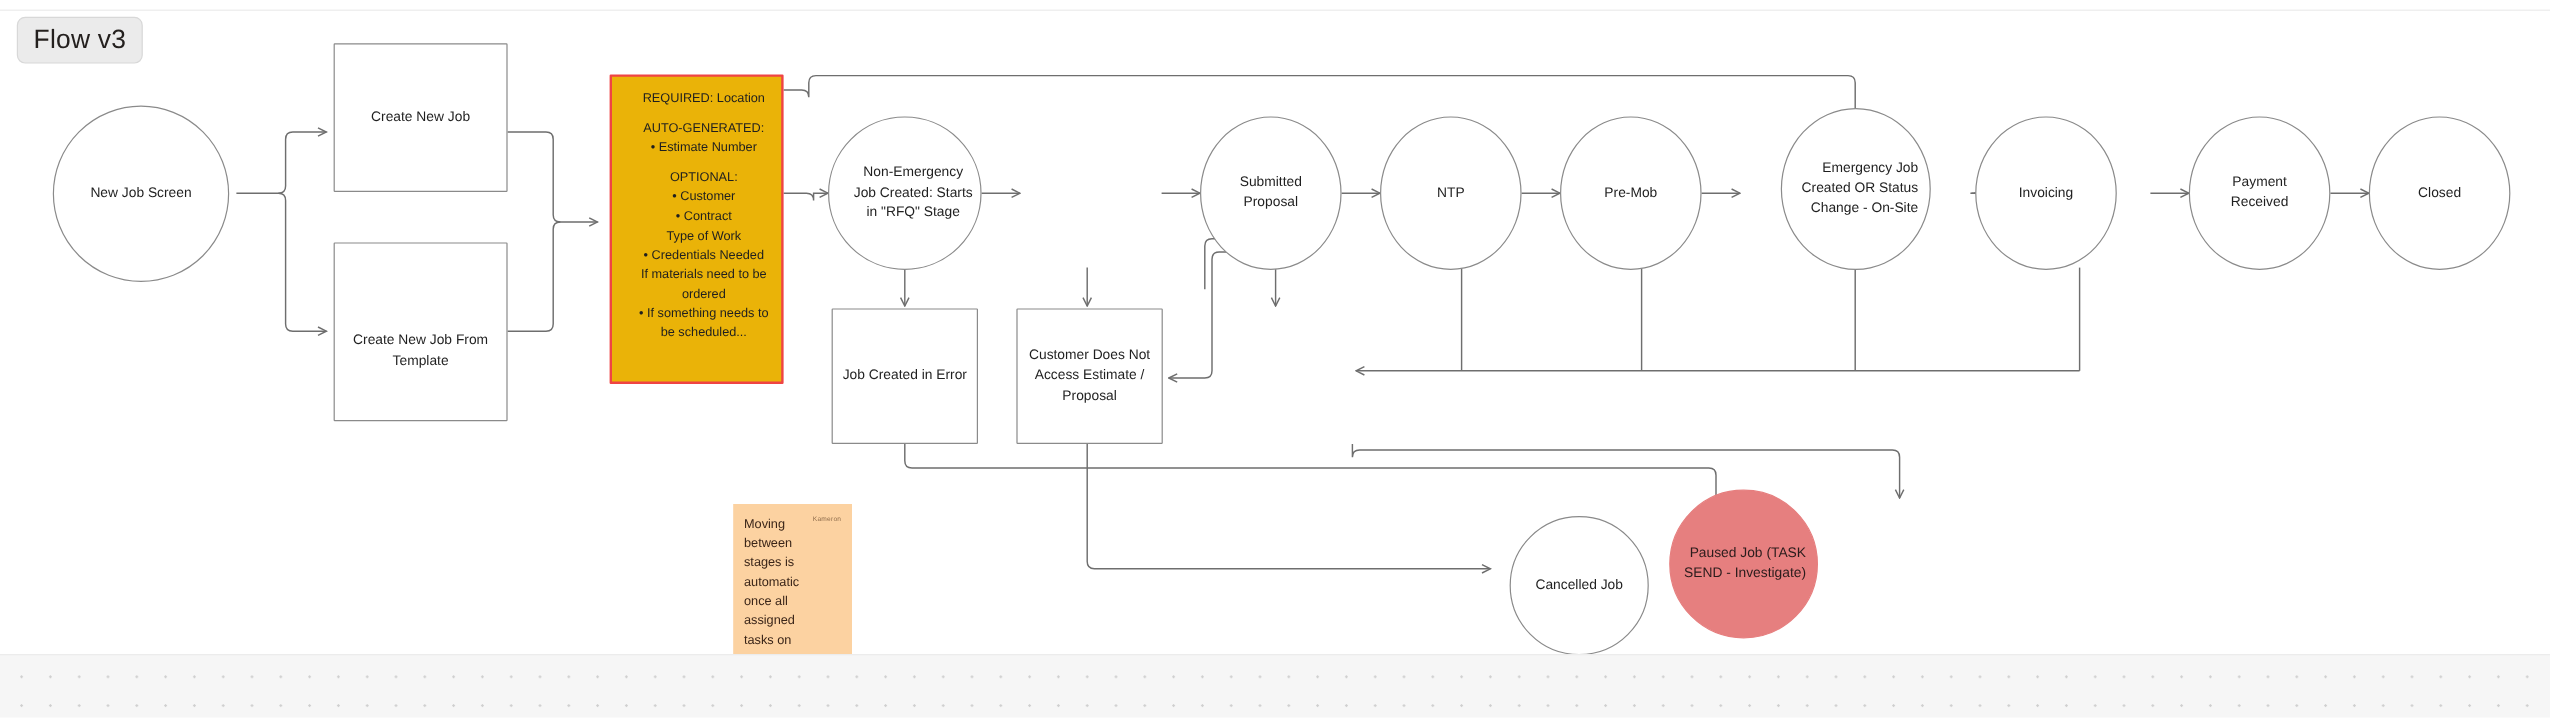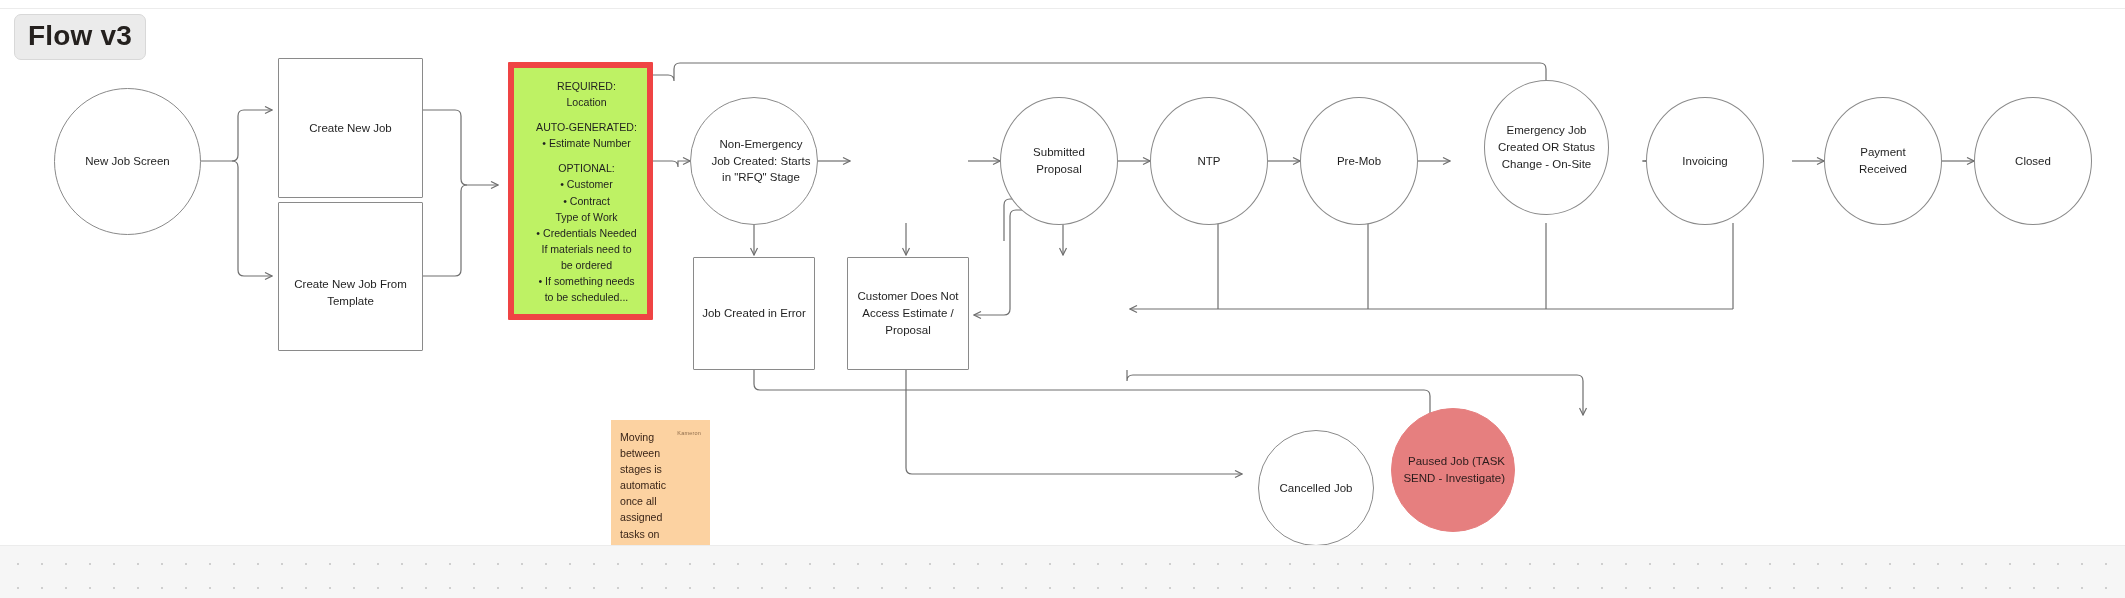--- a/index.html
+++ b/index.html
@@ -58,22 +58,22 @@
 
   
   #title-chip {
     position: absolute;
     left: 14px;
     top: 14px;
     padding: 5px 13px 7px 13px;
     background: #ebebeb;
     border: 1px solid #d8d8d8;
     border-radius: 7px;
-    font-size: 28px;
-    font-weight: bold;
+    font-size: 22px;
+    font-weight: normal;
     letter-spacing: .2px;
     color: #24201e;
     line-height: 1.15;
   }
 
   
   .node {
     position: absolute;
     box-sizing: border-box;
     display: flex;
@@ -93,22 +93,22 @@
   .node.red {
     background: #e67f7f;
     border-color: #e67f7f;
     color: #2b1c1c;
   }
 
   
   #req-card {
     position: absolute;
     box-sizing: border-box;
-    background: #bef264;
-    border: 6px solid #ef4444;
+    background: #eab308;
+    border: 2px solid #ef4444;
     border-radius: 1px;
     font-size: 10.6px;
     line-height: 1.52;
     color: #1f1f1f;
     padding: 10px 10px 8px 22px;
     text-align: center;
   }
   #req-card .blk { margin-bottom: 9px; }
   #req-card .blk:last-child { margin-bottom: 0; }
   #req-card ul {
@@ -197,25 +197,25 @@
 
     <path d="M754,370 V384 Q754,390 760,390 H1424 Q1430,390 1430,396 V430" marker-end="url(#ah)"></path>
 
     <path d="M906,370 V468 Q906,474 912,474 H1242" marker-end="url(#ah)"></path>
 
     <path d="M1127,370 V381 Q1127,375 1133,375 H1577 Q1583,375 1583,381 V415" marker-end="url(#ah)"></path>
   </svg>
 
   <div id="title-chip">Flow v3</div>
 
-  <div class="node circle" style="left:54px; top:88px; width:147px; height:147px;">
+  <div class="node circle" style="left:44px; top:88px; width:147px; height:147px;">
     <span>New Job Screen</span>
   </div>
 
-  <div class="node rect" style="left:278px; top:36px; width:145px; height:140px;margin-top:22px;">
+  <div class="node rect" style="left:278px; top:36px; width:145px; height:124px;">
     <span>Create New Job</span>
   </div>
 
   <div class="node rect" style="left:278px; top:202px; width:145px; height:149px;">
     <span style="max-width:115px;margin-top:32px;">Create New Job From Template</span>
   </div>
 
   <div id="req-card" style="left:508px; top:62px; width:145px; height:258px;">
     <div class="blk">REQUIRED: Location</div>
     <div class="blk">
@@ -247,21 +247,21 @@
   </div>
 
   <div class="node circle" style="left:1150px; top:97px; width:118px; height:128px;">
     <span>NTP</span>
   </div>
 
   <div class="node circle" style="left:1300px; top:97px; width:118px; height:128px;">
     <span>Pre-Mob</span>
   </div>
 
-  <div class="node circle" style="left:1484px; top:80px; width:125px; height:135px;">
+  <div class="node circle" style="left:1484px; top:90px; width:125px; height:135px;text-align:right;">
     <span style="max-width:104px;">Emergency Job Created OR Status Change - On-Site</span>
   </div>
 
   <div class="node circle" style="left:1646px; top:97px; width:118px; height:128px;">
     <span>Invoicing</span>
   </div>
 
   <div class="node circle" style="left:1824px; top:97px; width:118px; height:128px;">
     <span style="max-width:92px;">Payment Received</span>
   </div>

